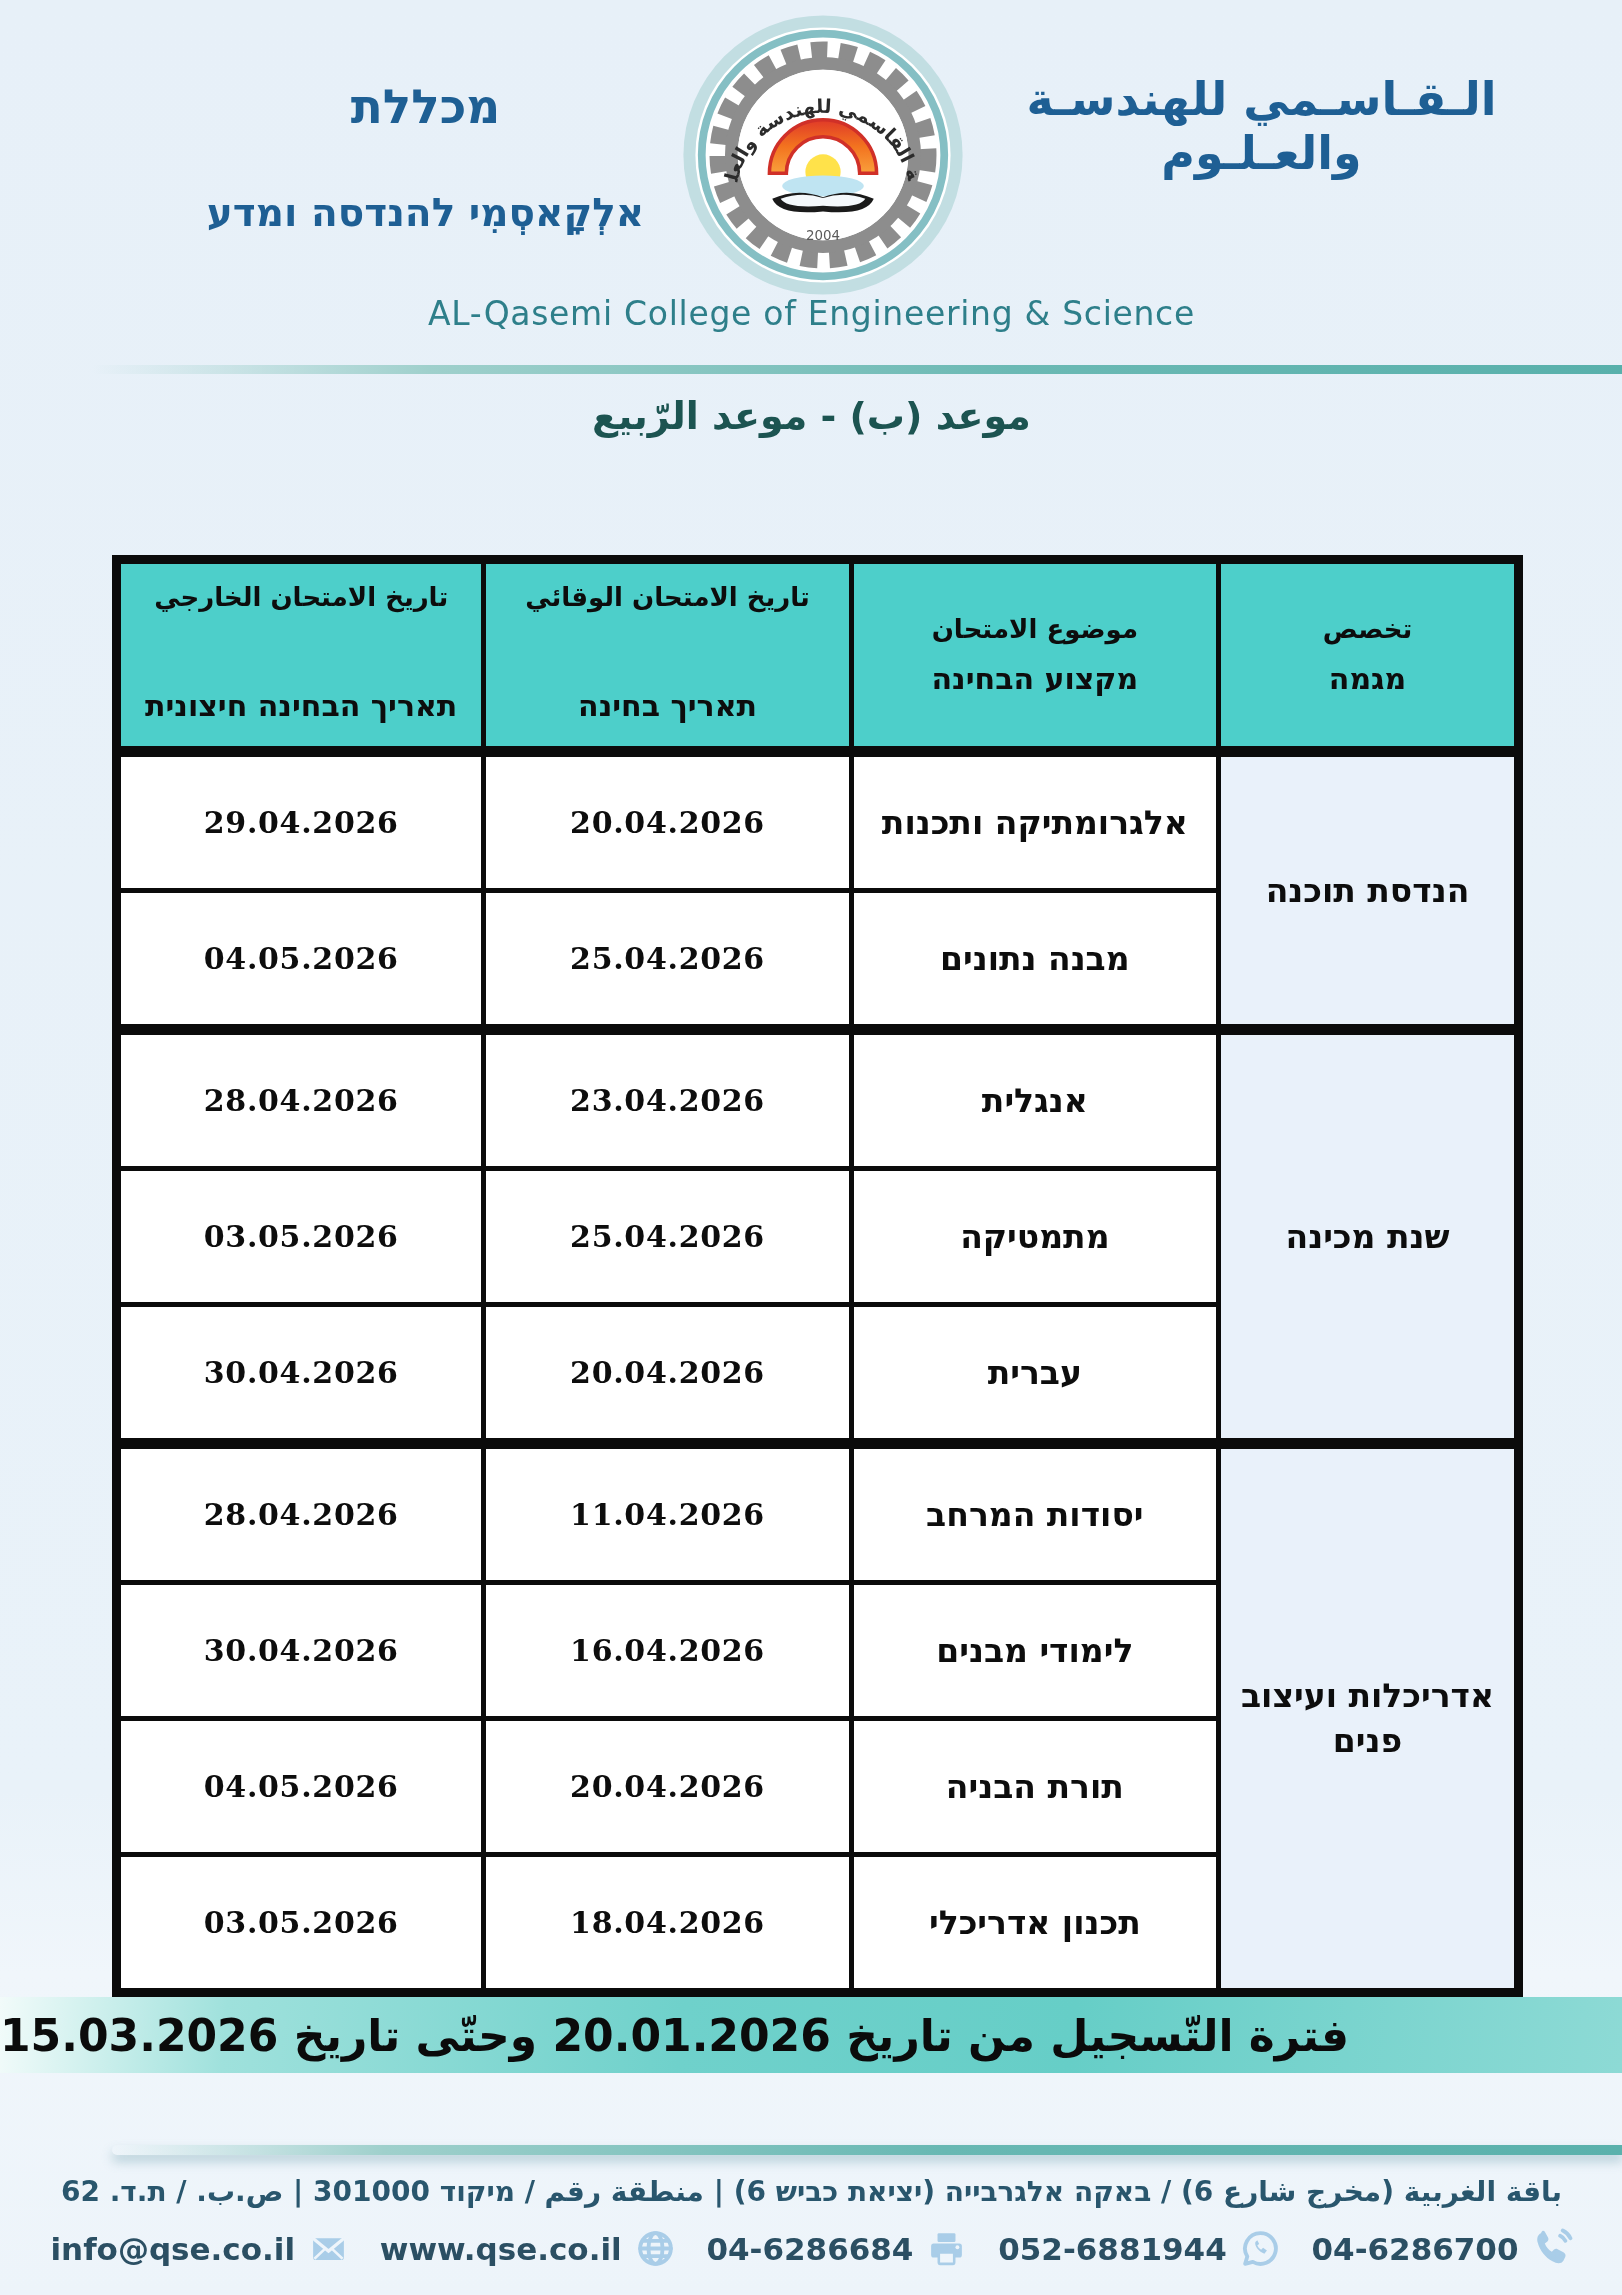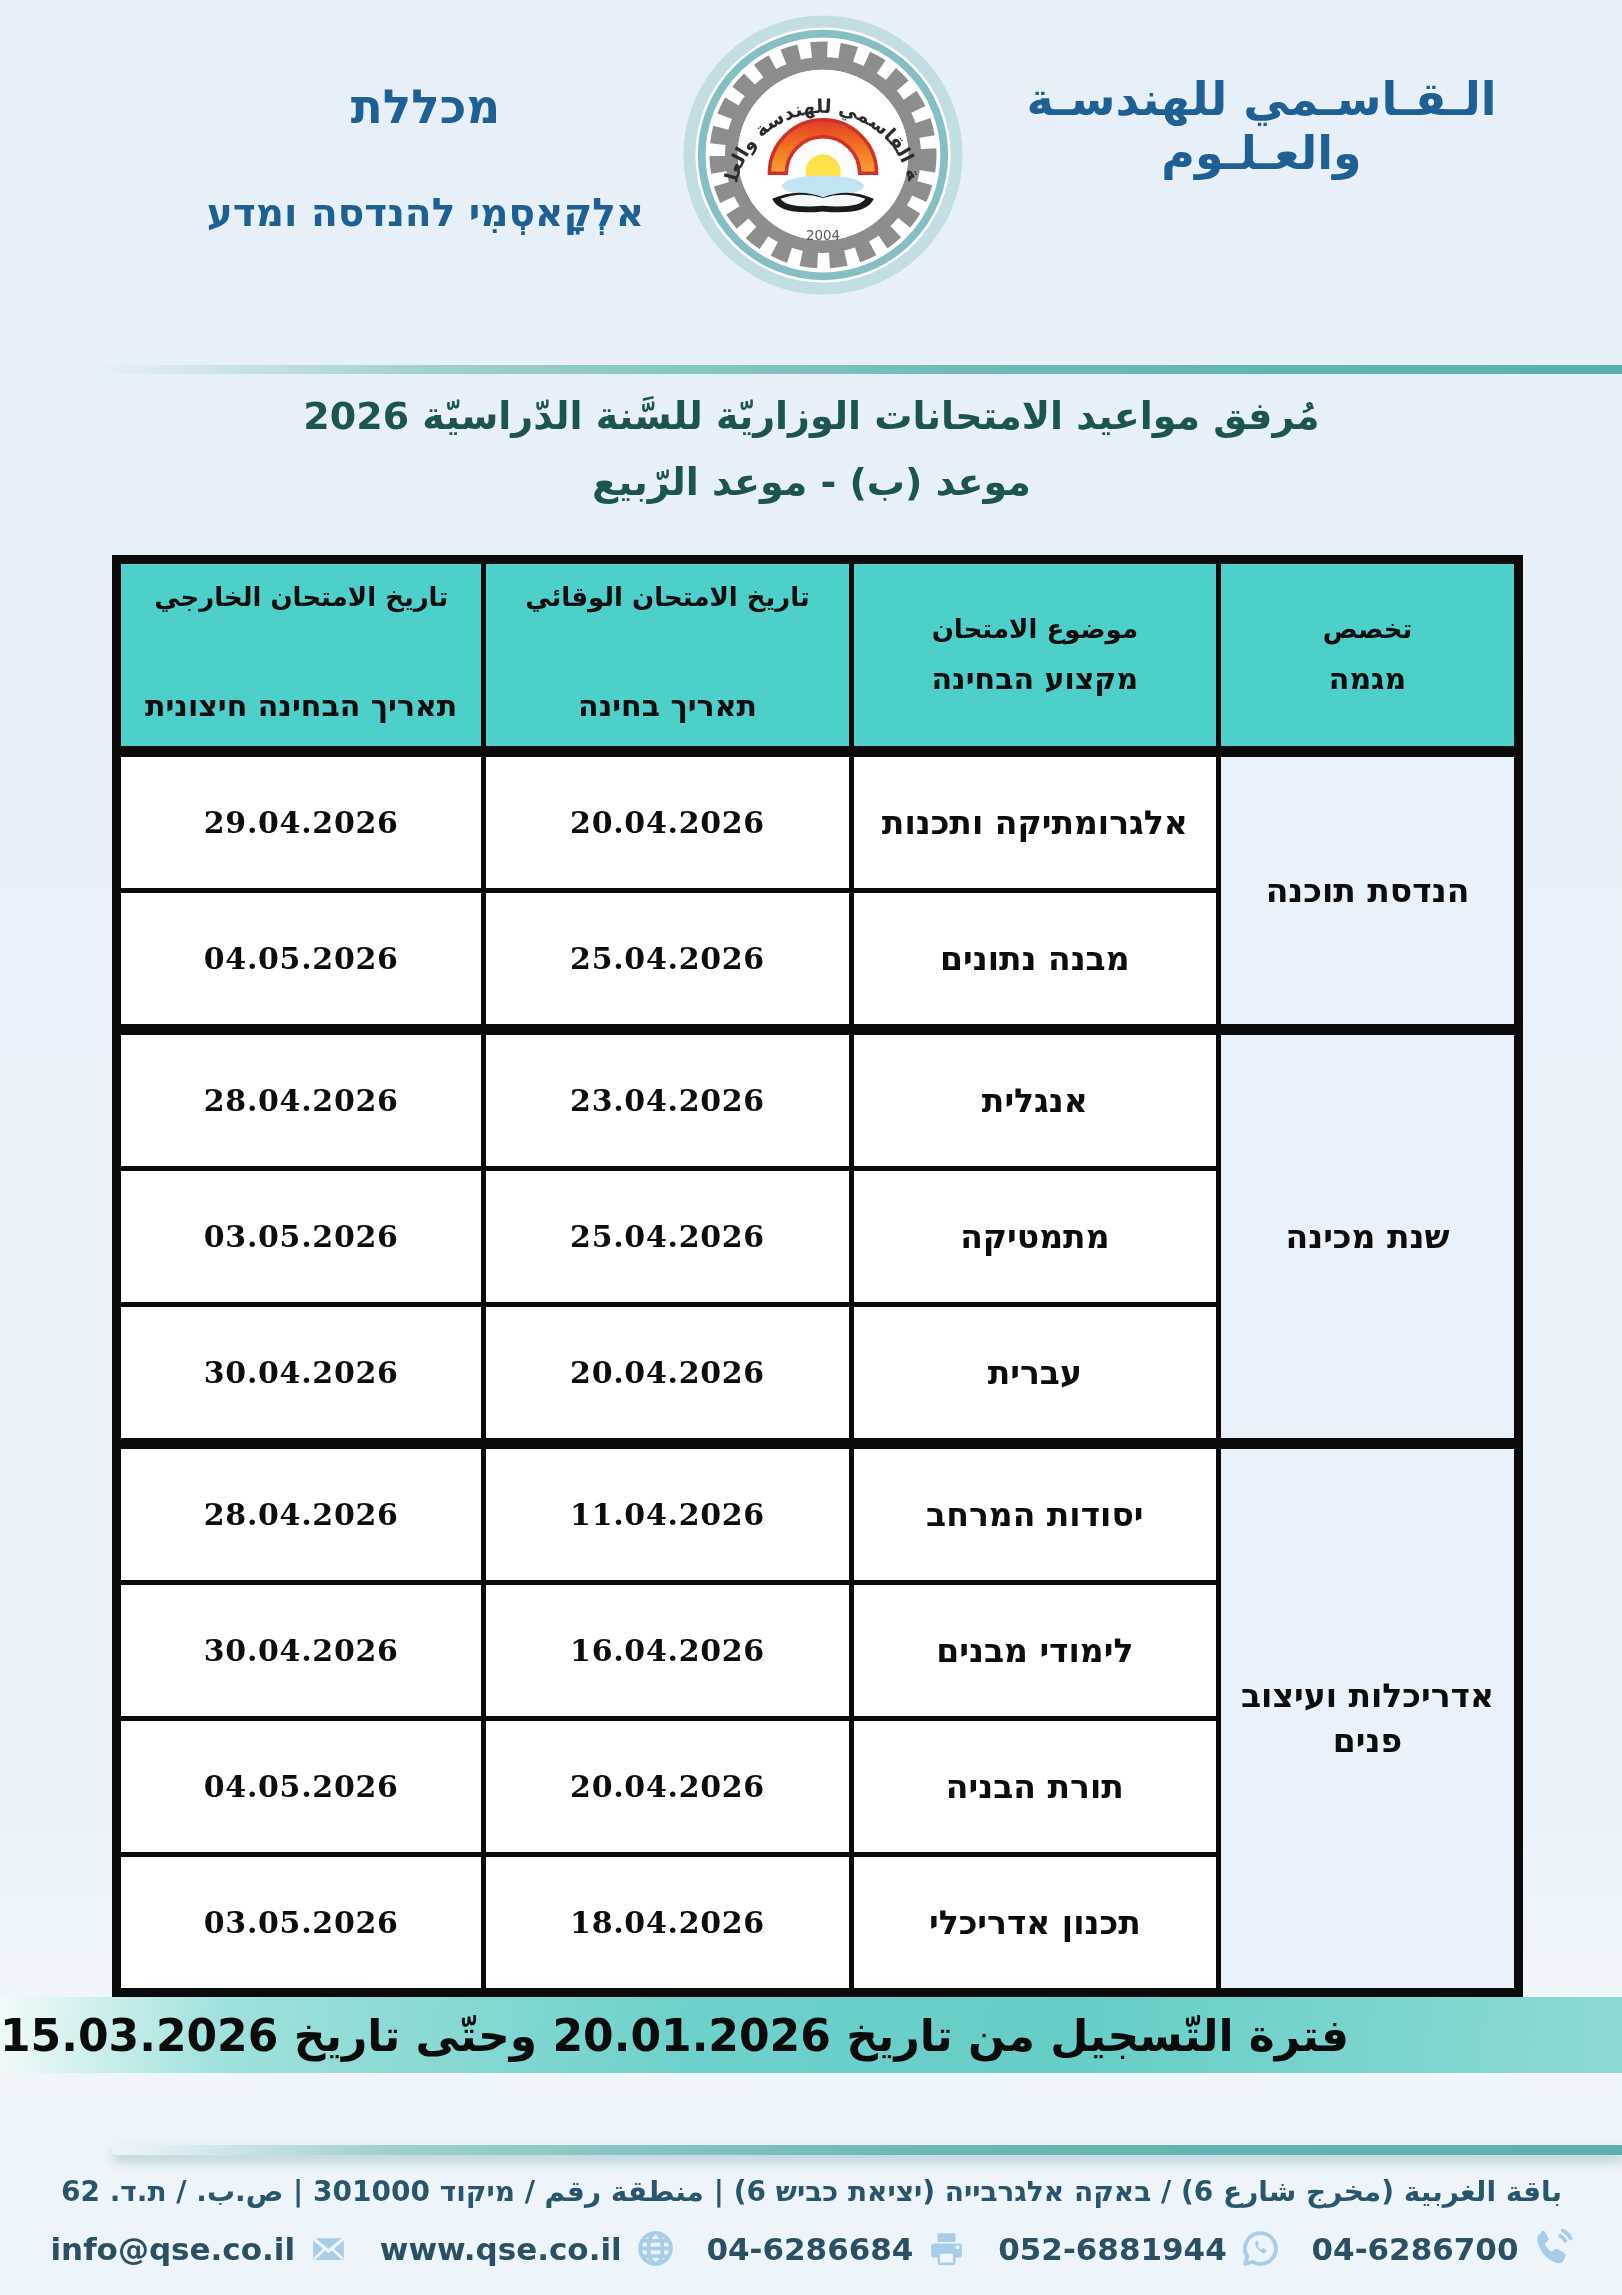--- a/index.html
+++ b/index.html
@@ -112,25 +112,25 @@
         <path d="M140,262 Q170,251 200,261 Q230,251 260,262 Q252,276 200,272 Q148,276 140,262 Z" fill="#f4f8fb"></path>
       </g>
       <text x="200" y="320" text-anchor="middle" font-size="19" fill="#5a5a5a" font-family="DejaVu Sans, sans-serif">2004</text>
     </svg>
   </div>
 
   <div class="brand-ar">
     <div class="l2">الـقـاسـمي للهندسـة والعـلـوم</div>
   </div>
 
+  <div class="brand-en">AL-Qasemi College of Engineering &amp; Science</div>
 
   <div class="divider-top"></div>
 
   <div class="title">
-    <div class="t1">مُرفق مواعيد الامتحانات الوزاريّة للسَّنة الدّراسيّة 2026</div>
     <div class="t2">موعد (ب) - موعد الرّبيع</div>
   </div>
 
   <table class="exam-table" dir="rtl">
     <colgroup>
       <col style="width:21.4%">
         <col style="width:26.2%">
         <col style="width:26.2%">
         <col style="width:26.2%">
     </colgroup>

